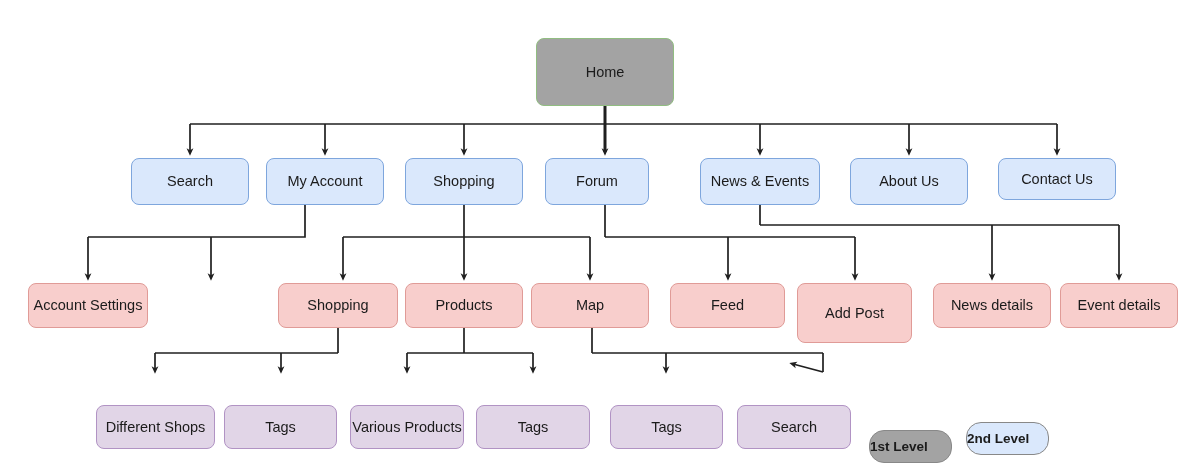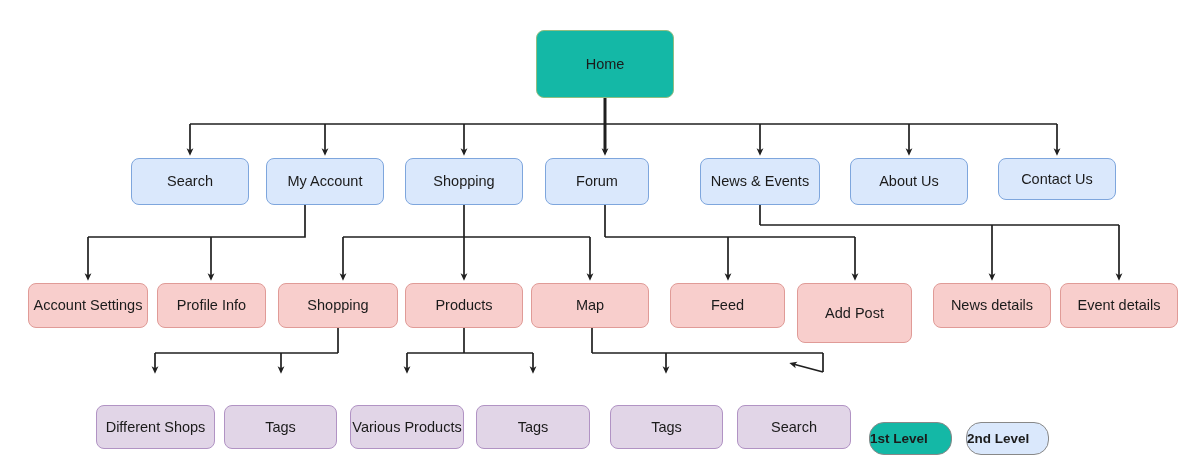--- a/index.html
+++ b/index.html
@@ -35,22 +35,23 @@
     text-align: center;
     border-radius: 8px;
     border: 1px solid #888888;
     font-size: 14.5px;
     color: #1b1b1b;
     line-height: 1.15;
     padding: 0 5px;
     white-space: nowrap;
   }
   .lvl1 {
-    background: #14b8a6;
+    background: #a3a3a3;
     border-color: #91bd81;
+    margin-top: 8px;
   }
   .lvl2 {
     background: #dae8fc;
     border-color: #7ea6dd;
   }
   .lvl3 {
     background: #f8cecc;
     border-color: #e09b97;
   }
   .lvl4 {
@@ -156,23 +157,20 @@
   <div class="node lvl2" style="left:850px;top:158px;width:118px;height:47px;text-align:center;">
     <span>About Us</span>
   </div>
   <div class="node lvl2" style="left:998px;top:158px;width:118px;height:42px;">
     <span>Contact Us</span>
   </div>
 
   <div class="node lvl3" style="left:28px;top:283px;width:120px;height:45px;">
     <span>Account Settings</span>
   </div>
-  <div class="node lvl3" style="left:157px;top:283px;width:109px;height:45px;">
-    <span>Profile Info</span>
-  </div>
   <div class="node lvl3" style="left:278px;top:283px;width:120px;height:45px;">
     <span>Shopping</span>
   </div>
   <div class="node lvl3" style="left:405px;top:283px;width:118px;height:45px;">
     <span>Products</span>
   </div>
   <div class="node lvl3" style="left:531px;top:283px;width:118px;height:45px;">
     <span>Map</span>
   </div>
   <div class="node lvl3" style="left:670px;top:283px;width:115px;height:45px;">

